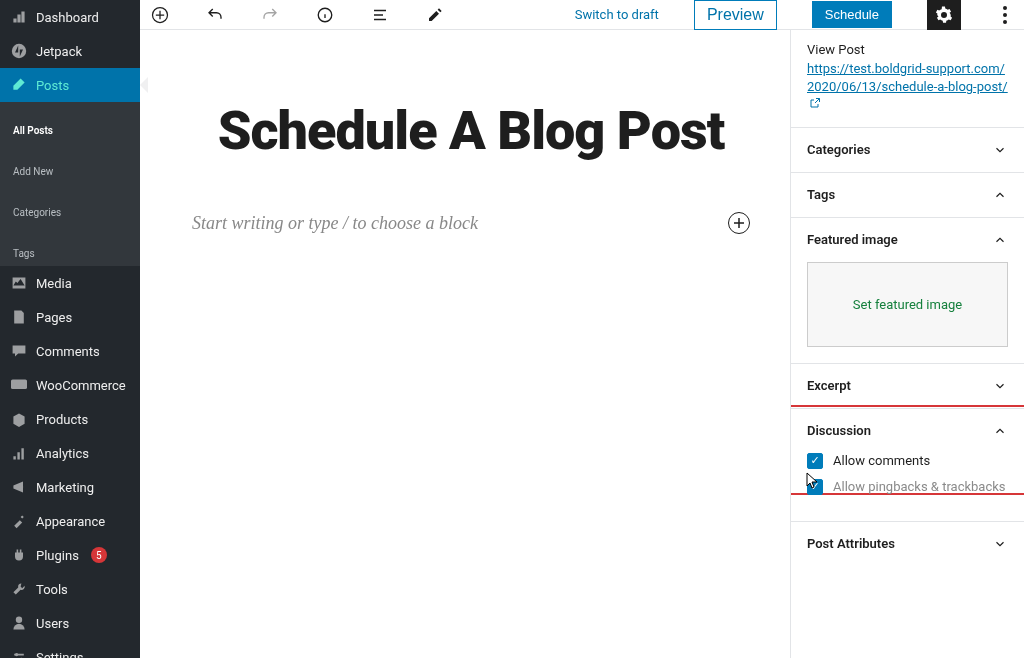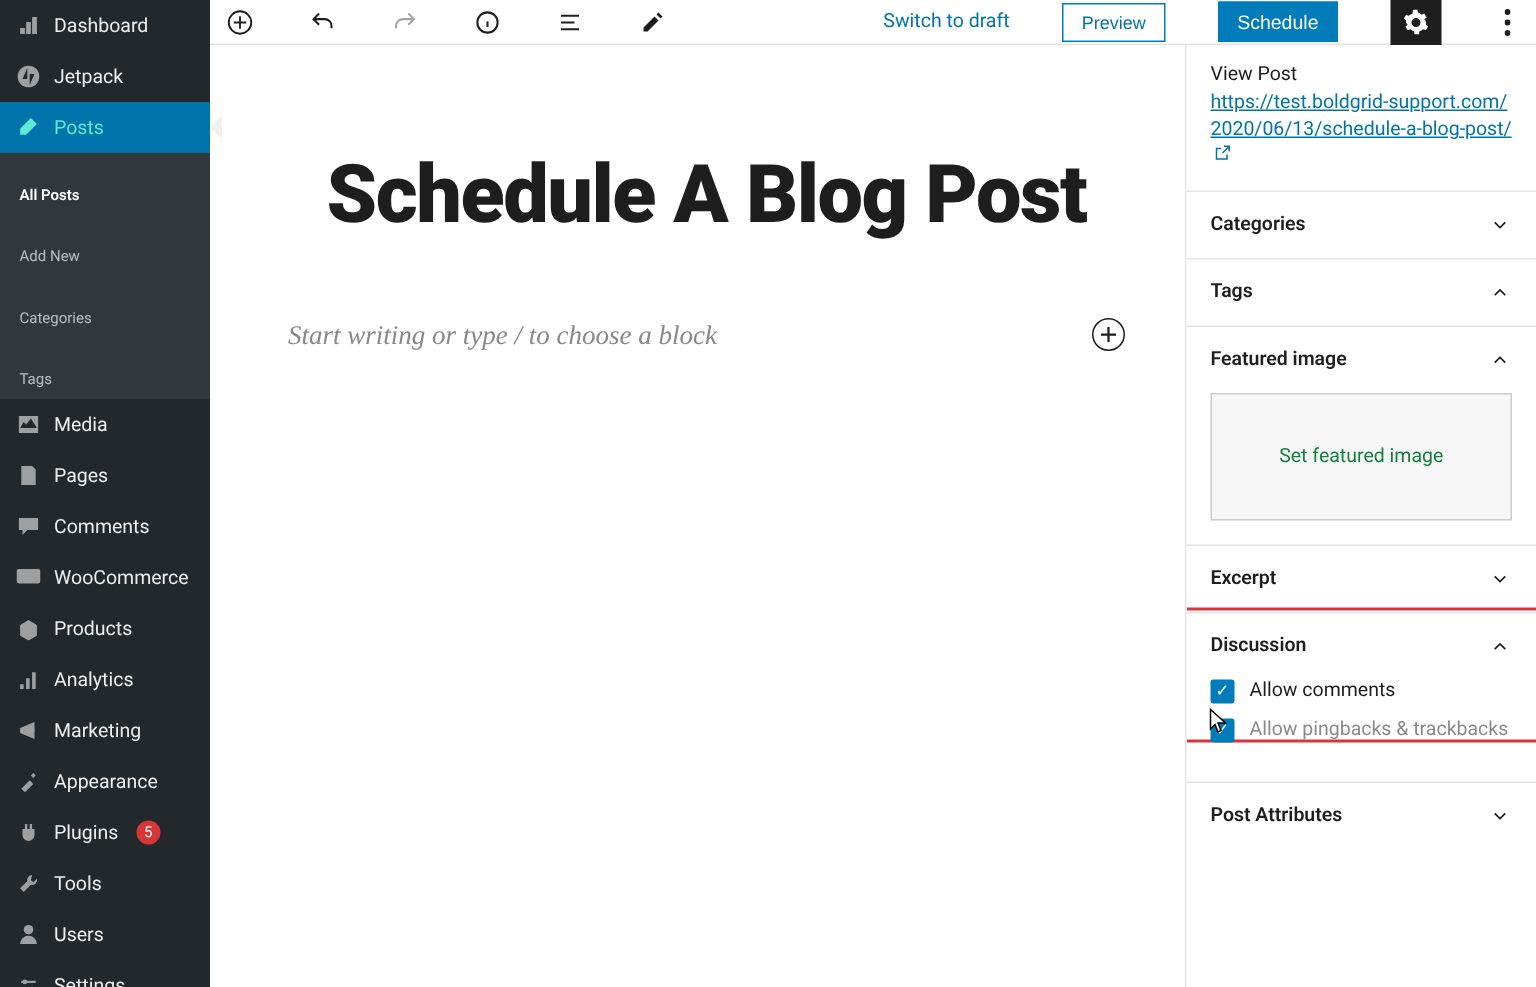--- a/index.html
+++ b/index.html
@@ -17,21 +17,21 @@
 .sub-item { padding: 7px 13px; color: rgba(240,245,250,0.7); font-size: 10px; cursor: pointer; margin-top: 16px; }
 .sub-item.active { color: #fff; font-weight: 600; }
 .badge { background: #d63638; color: #fff; border-radius: 9px; min-width: 16px; height: 16px; font-size: 10px; display: inline-flex; align-items: center; justify-content: center; padding: 0 5px; margin-left: 4px; }
 
 
 .main-col { flex: 1; display: flex; flex-direction: column; min-width: 0; }
 .editor-toolbar { height: 30px; display: flex; align-items: center; padding: 0 10px; border-bottom: 1px solid #e2e4e7; gap: 35px; }
 .tb-btn { width: 20px; height: 20px; display: inline-flex; align-items: center; justify-content: center; color: #1e1e1e; cursor: pointer; }
 .tb-spacer { flex: 1; }
 .switch-draft { color: #0073aa; font-size: 13px; cursor: pointer; }
-.btn-preview { background: #fff; border: 1px solid #007cba; color: #0073aa; padding: 5px 12px; font-size: 12px; cursor: pointer; }
+.btn-preview { background: #fff; border: 1px solid #007cba; color: #0073aa; padding: 5px 12px; font-size: 16px; cursor: pointer; }
 .btn-schedule { background: #007cba; border: 1px solid #007cba; color: #fff; padding: 5px 12px; font-size: 13px; cursor: pointer; }
 .gear-btn { width: 34px; height: 30px; background: #1e1e1e; color: #fff; display: inline-flex; align-items: center; justify-content: center; cursor: pointer; }
 .kebab-btn { width: 18px; height: 30px; display: inline-flex; align-items: center; justify-content: center; cursor: pointer; }
 
 .editor-body { display: flex; flex: 1; min-height: 0; }
 .canvas { flex: 1; padding: 70px 40px 0; position: relative; margin-left: 12px; }
 .post-title { font-size: 54px; font-weight: 900; text-align: center; line-height: 1.15; letter-spacing: -1px; margin: 0 auto 50px; max-width: 560px; color: #1e1e1e; }
 .writing-row { display: flex; align-items: center; max-width: 560px; margin: 0 auto; }
 .placeholder-text { color: #888; font-family: Georgia, serif; font-size: 18px; font-style: italic; flex: 1; }
 .add-circle { width: 22px; height: 22px; border: 1.5px solid #1e1e1e; border-radius: 50%; display: inline-flex; align-items: center; justify-content: center; cursor: pointer; }

